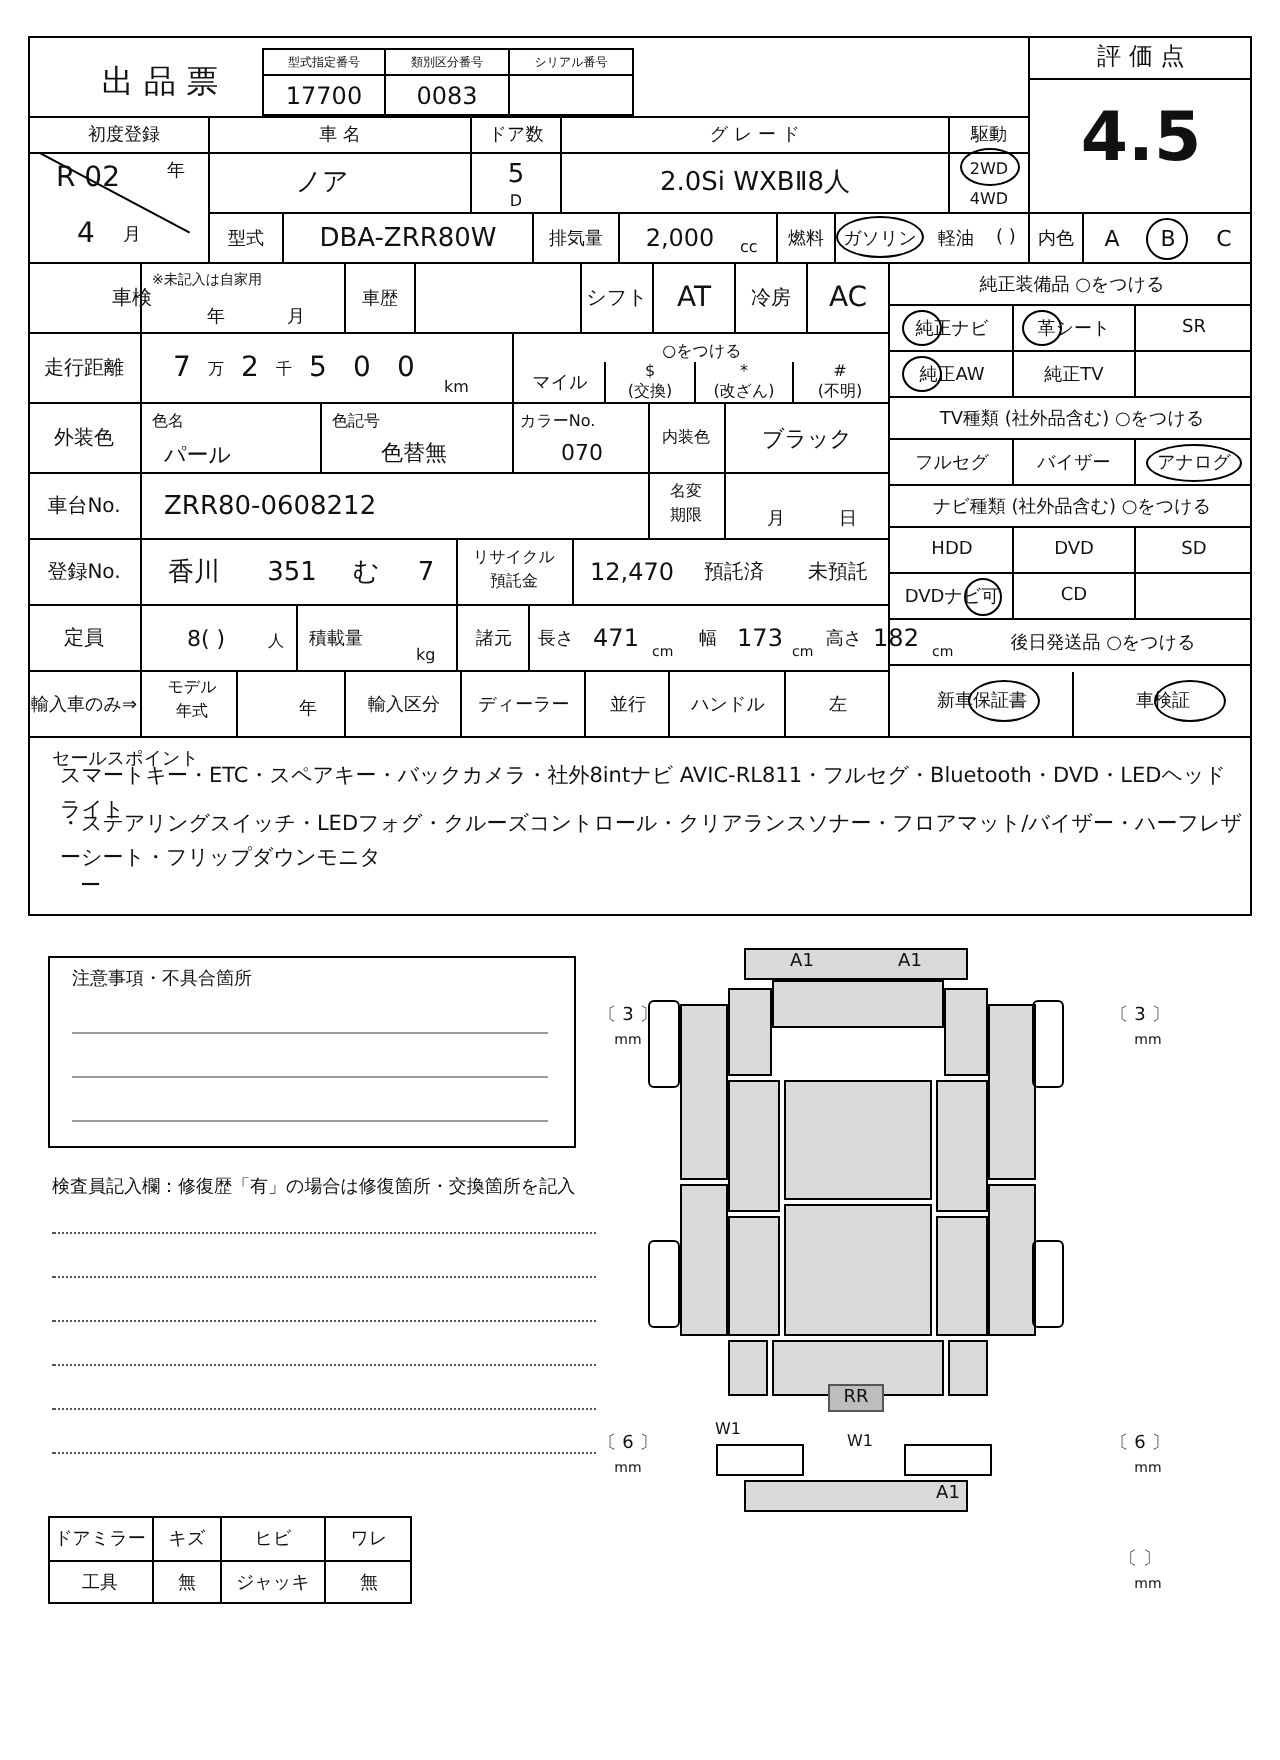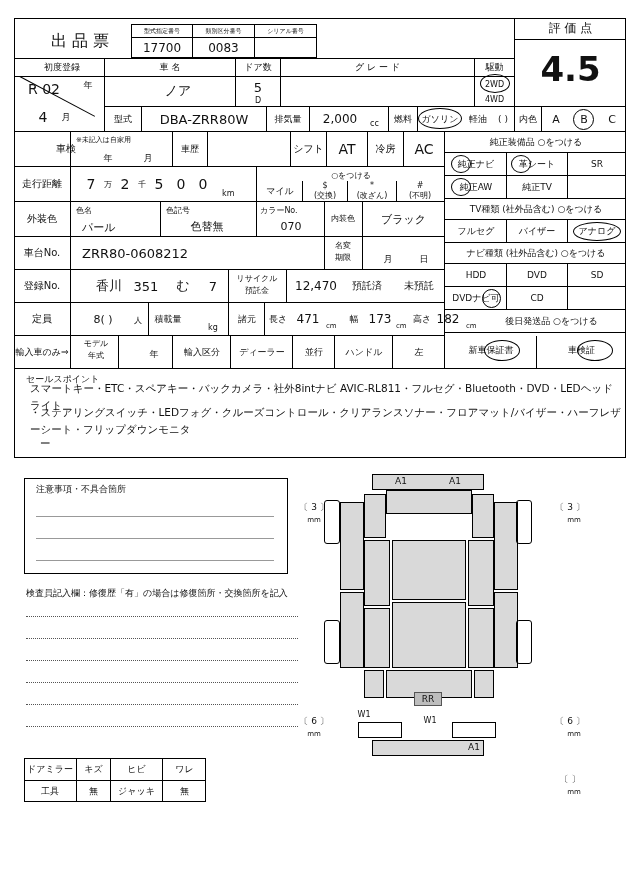--- a/index.html
+++ b/index.html
@@ -62,31 +62,32 @@
   <div class="bx br" style="left:104px;top:58px;width:1px;height:73px;"></div>
   <div class="bx bb" style="left:14px;top:76px;width:90px;height:1px;"></div>
   <div class="ln" style="left:20px;top:76px;width:85px;height:1px;transform:rotate(28deg);transform-origin:left top;"></div>
   <div class="bx l s14" style="left:22px;top:78px;width:56px;height:22px;padding-left:6px;">R 02</div>
   <div class="bx c s9" style="left:80px;top:76px;width:16px;height:18px;">年</div>
   <div class="bx c s14" style="left:28px;top:106px;width:30px;height:22px;">4</div>
   <div class="bx c s9" style="left:58px;top:108px;width:16px;height:18px;">月</div>
 
   <div class="bx c s9" style="left:105px;top:59px;width:130px;height:16px;">車 名</div>
   <div class="bx bb" style="left:105px;top:76px;width:130px;height:1px;"></div>
-  <div class="bx c s13" style="left:113px;top:78px;width:130px;height:26px;">ノア</div>
+  <div class="bx c s13" style="left:96px;top:78px;width:130px;height:26px;">ノア</div>
   <div class="bx br" style="left:235px;top:58px;width:1px;height:48px;"></div>
 
   <div class="bx c s9" style="left:236px;top:59px;width:44px;height:16px;">ドア数</div>
   <div class="bx bb" style="left:236px;top:76px;width:44px;height:1px;"></div>
   <div class="bx c s13" style="left:236px;top:77px;width:44px;height:20px;">5</div>
   <div class="bx c s8" style="left:236px;top:94px;width:44px;height:12px;">D</div>
   <div class="bx br" style="left:280px;top:58px;width:1px;height:48px;"></div>
 
   <div class="bx c s9" style="left:281px;top:59px;width:193px;height:16px;">グ レ ー ド</div>
   <div class="bx bb" style="left:281px;top:76px;width:193px;height:1px;"></div>
+  <div class="bx c s13" style="left:281px;top:78px;width:193px;height:26px;">2.0Si WXBⅡ8人</div>
   <div class="bx br" style="left:474px;top:58px;width:1px;height:48px;"></div>
 
   <div class="bx c s9" style="left:475px;top:59px;width:39px;height:16px;">駆動</div>
   <div class="bx bb" style="left:475px;top:76px;width:39px;height:1px;"></div>
   <div class="bx c s8" style="left:475px;top:76px;width:39px;height:16px;">2WD</div>
   <div class="bx circ" style="left:480px;top:74px;width:30px;height:19px;border-radius:50%;"></div>
   <div class="bx c s8" style="left:475px;top:92px;width:39px;height:14px;">4WD</div>
 
   <div class="bx bt" style="left:104px;top:106px;width:410px;height:1px;"></div>
   <div class="bx c s9" style="left:105px;top:107px;width:36px;height:24px;">型式</div>
@@ -188,21 +189,21 @@
 
   <div class="bx l s13" style="left:82px;top:239px;width:210px;height:28px;">ZRR80-0608212</div>
   <div class="bx br" style="left:324px;top:237px;width:1px;height:32px;"></div>
   <div class="bx c s8" style="left:326px;top:240px;width:34px;height:11px;">名変</div>
   <div class="bx c s8" style="left:326px;top:252px;width:34px;height:11px;">期限</div>
   <div class="bx br" style="left:362px;top:237px;width:1px;height:32px;"></div>
   <div class="bx c s9" style="left:380px;top:252px;width:16px;height:14px;">月</div>
   <div class="bx c s9" style="left:416px;top:252px;width:16px;height:14px;">日</div>
   <div class="bx bb" style="left:70px;top:269px;width:374px;height:1px;"></div>
 
-  <div class="bx c s13" style="left:88px;top:271px;width:42px;height:30px;">香川</div>
+  <div class="bx c s13" style="left:76px;top:271px;width:42px;height:30px;">香川</div>
   <div class="bx c s13" style="left:128px;top:271px;width:36px;height:30px;">351</div>
   <div class="bx c s13" style="left:170px;top:271px;width:26px;height:30px;">む</div>
   <div class="bx c s13" style="left:200px;top:271px;width:26px;height:30px;">7</div>
   <div class="bx br" style="left:228px;top:269px;width:1px;height:34px;"></div>
   <div class="bx c s8" style="left:230px;top:273px;width:54px;height:11px;">リサイクル</div>
   <div class="bx c s8" style="left:230px;top:285px;width:54px;height:11px;">預託金</div>
   <div class="bx br" style="left:286px;top:269px;width:1px;height:34px;"></div>
   <div class="bx c s12" style="left:288px;top:271px;width:56px;height:30px;">12,470</div>
   <div class="bx c s10" style="left:344px;top:271px;width:46px;height:30px;">預託済</div>
   <div class="bx c s10" style="left:394px;top:271px;width:50px;height:30px;">未預託</div>

